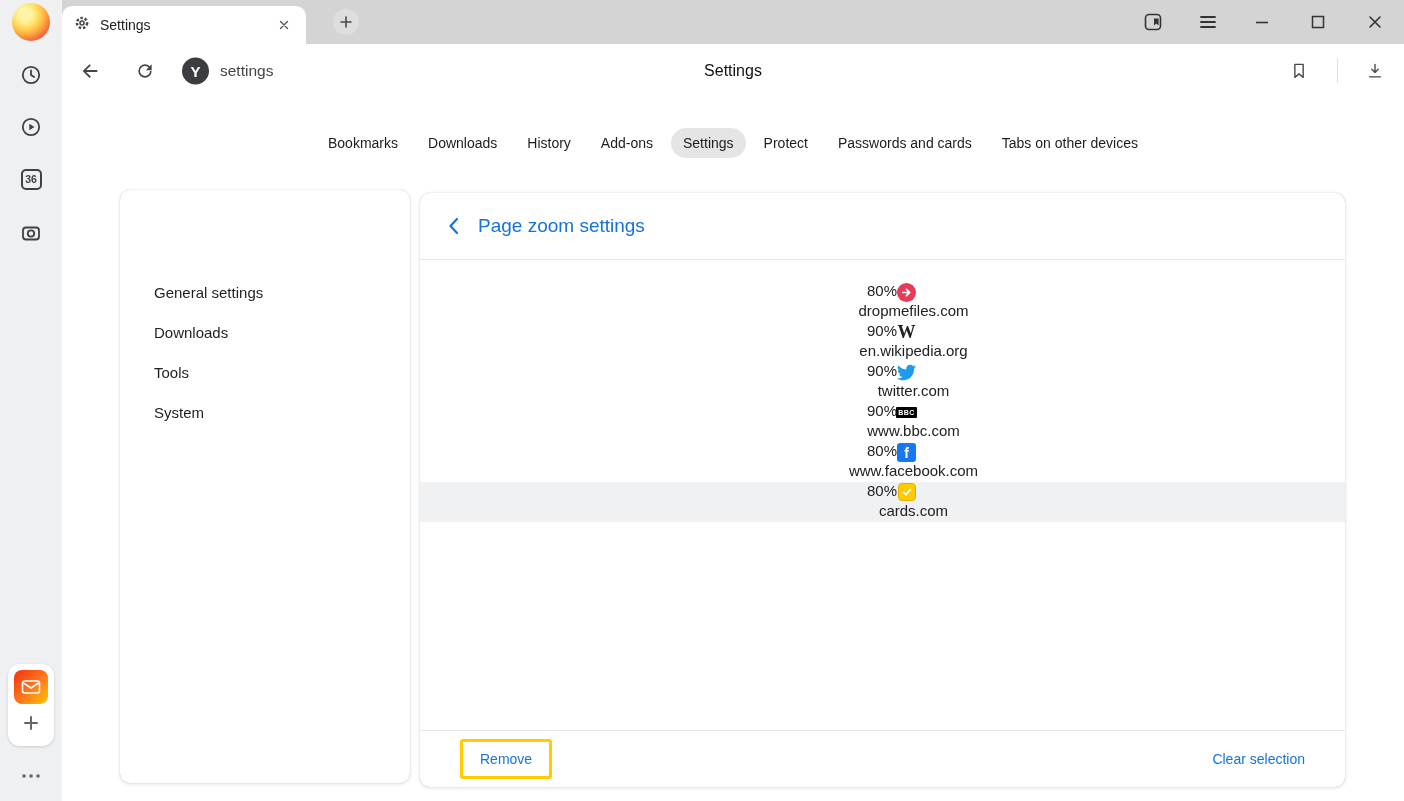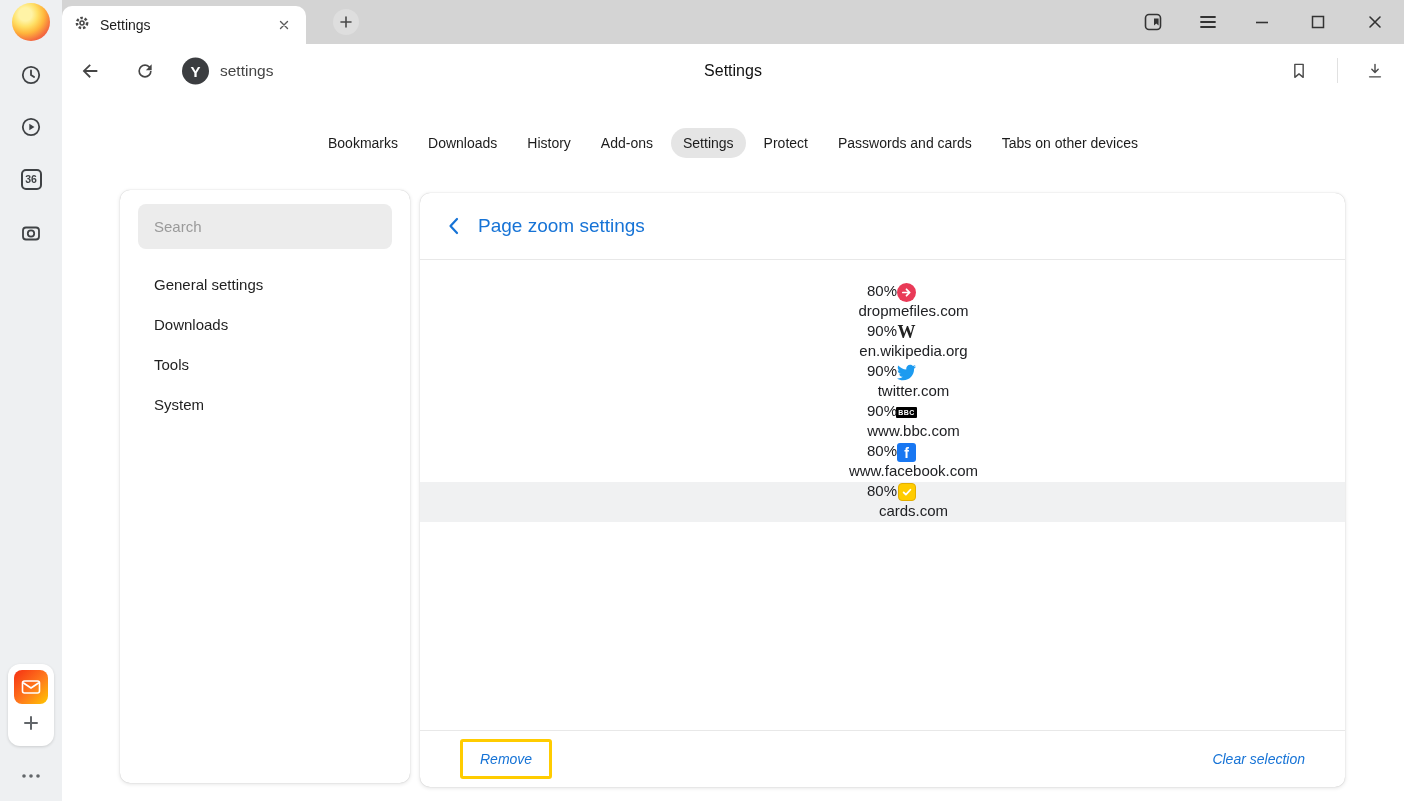--- a/index.html
+++ b/index.html
@@ -46,21 +46,21 @@
   .nav-tab { padding:7px 12px; font-size:14px; color:#1c1c1c; border-radius:15px; cursor:pointer; white-space:nowrap; }
   .nav-tab.active { background:#e5e5e5; }
 
   .card { position:absolute; background:#fff; border-radius:10px; box-shadow:0 0 1px rgba(0,0,0,.25), 0 1px 4px rgba(0,0,0,.12); }
   .left-card { left:58px; top:93px; width:290px; height:593px; }
   .right-card { left:358px; top:96px; width:925px; height:594px; }
 
   
   .search-box { position:absolute; left:18px; top:14px; width:254px; height:45px; background:#ececec; border:none; border-radius:8px; padding:0 16px; font-size:15px; color:#333; font-family:"Liberation Sans", sans-serif; outline:none; }
   .search-box::placeholder { color:#9a9a9a; }
-  .side-items { position:absolute; top:74px; left:0; right:0; }
+  .side-items { position:absolute; top:82px; left:0; right:0; }
   .side-item { height:40px; display:flex; align-items:center; padding-left:34px; font-size:15px; color:#1f1f1f; cursor:pointer; }
 
   
   .panel-header { height:67px; display:flex; align-items:center; padding-left:22px; border-bottom:1px solid #e8e8e8; }
   .chevron-btn { width:22px; height:22px; display:flex; align-items:center; justify-content:center; cursor:pointer; }
   .panel-title { margin-left:14px; font-size:19px; color:#1673d6; }
   .rows { padding-top:22px; }
   .row { height:40px; display:flex; align-items:center; padding-left:48px; position:relative; cursor:pointer;flex-direction:column; }
   .row.selected { background:#f0f1f2; }
   .favicon-slot { width:20px; height:20px; display:flex; align-items:center; justify-content:center; }
@@ -68,21 +68,21 @@
   .site-zoom { position:absolute; left:447px; font-size:15px; color:#202124; }
 
   .ic-drop { width:19px; height:19px; border-radius:50%; background:#e93a57; display:flex; align-items:center; justify-content:center; }
   .ic-wiki { font-family:"Liberation Serif", serif; font-size:18px; font-weight:bold; color:#222; line-height:1; }
   .ic-bbc { background:#000; color:#fff; font-size:7px; font-weight:bold; letter-spacing:.5px; padding:2px 2px; border-radius:1px; line-height:1; }
   .ic-fb { width:19px; height:19px; background:#1877f2; border-radius:3px; color:#fff; font-weight:bold; font-size:14px; display:flex; align-items:flex-end; justify-content:center; line-height:1.15; }
   .ic-check { width:18px; height:18px; background:#ffcc00; border:1px solid #e3ae00; border-radius:4px; display:flex; align-items:center; justify-content:center; cursor:pointer; }
 
   .panel-footer { position:absolute; left:0; right:0; bottom:0; height:57px; border-top:1px solid #e8e8e8; display:flex; align-items:center; justify-content:space-between; padding:0 40px; }
   .remove-highlight { border:3px solid #ffcc00; border-radius:3px; padding:8px 17px; }
-  .link { color:#1673d6; font-size:14px; cursor:pointer; text-decoration:none;font-style:italic; }
+  .link { color:#1673d6; font-size:14px; cursor:pointer; text-decoration:none; }
 </style>
 </head>
 <body>
 
 <div class="window">
 
   <div class="rail">
     <div class="rail-item avatar" style="top:3px"></div>
 
     <div class="rail-item" style="top:56px">
@@ -220,21 +220,20 @@
       <span class="nav-tab">Downloads</span>
       <span class="nav-tab">History</span>
       <span class="nav-tab">Add-ons</span>
       <span class="nav-tab active">Settings</span>
       <span class="nav-tab">Protect</span>
       <span class="nav-tab">Passwords and cards</span>
       <span class="nav-tab">Tabs on other devices</span>
     </div>
 
     <div class="card left-card">
-      <input class="search-box" type="text" placeholder="Search" style="">
       <div class="side-items">
         <div class="side-item">General settings</div>
         <div class="side-item">Downloads</div>
         <div class="side-item">Tools</div>
         <div class="side-item">System</div>
       </div>
     </div>
 
     <div class="card right-card">
       <div class="panel-header">

